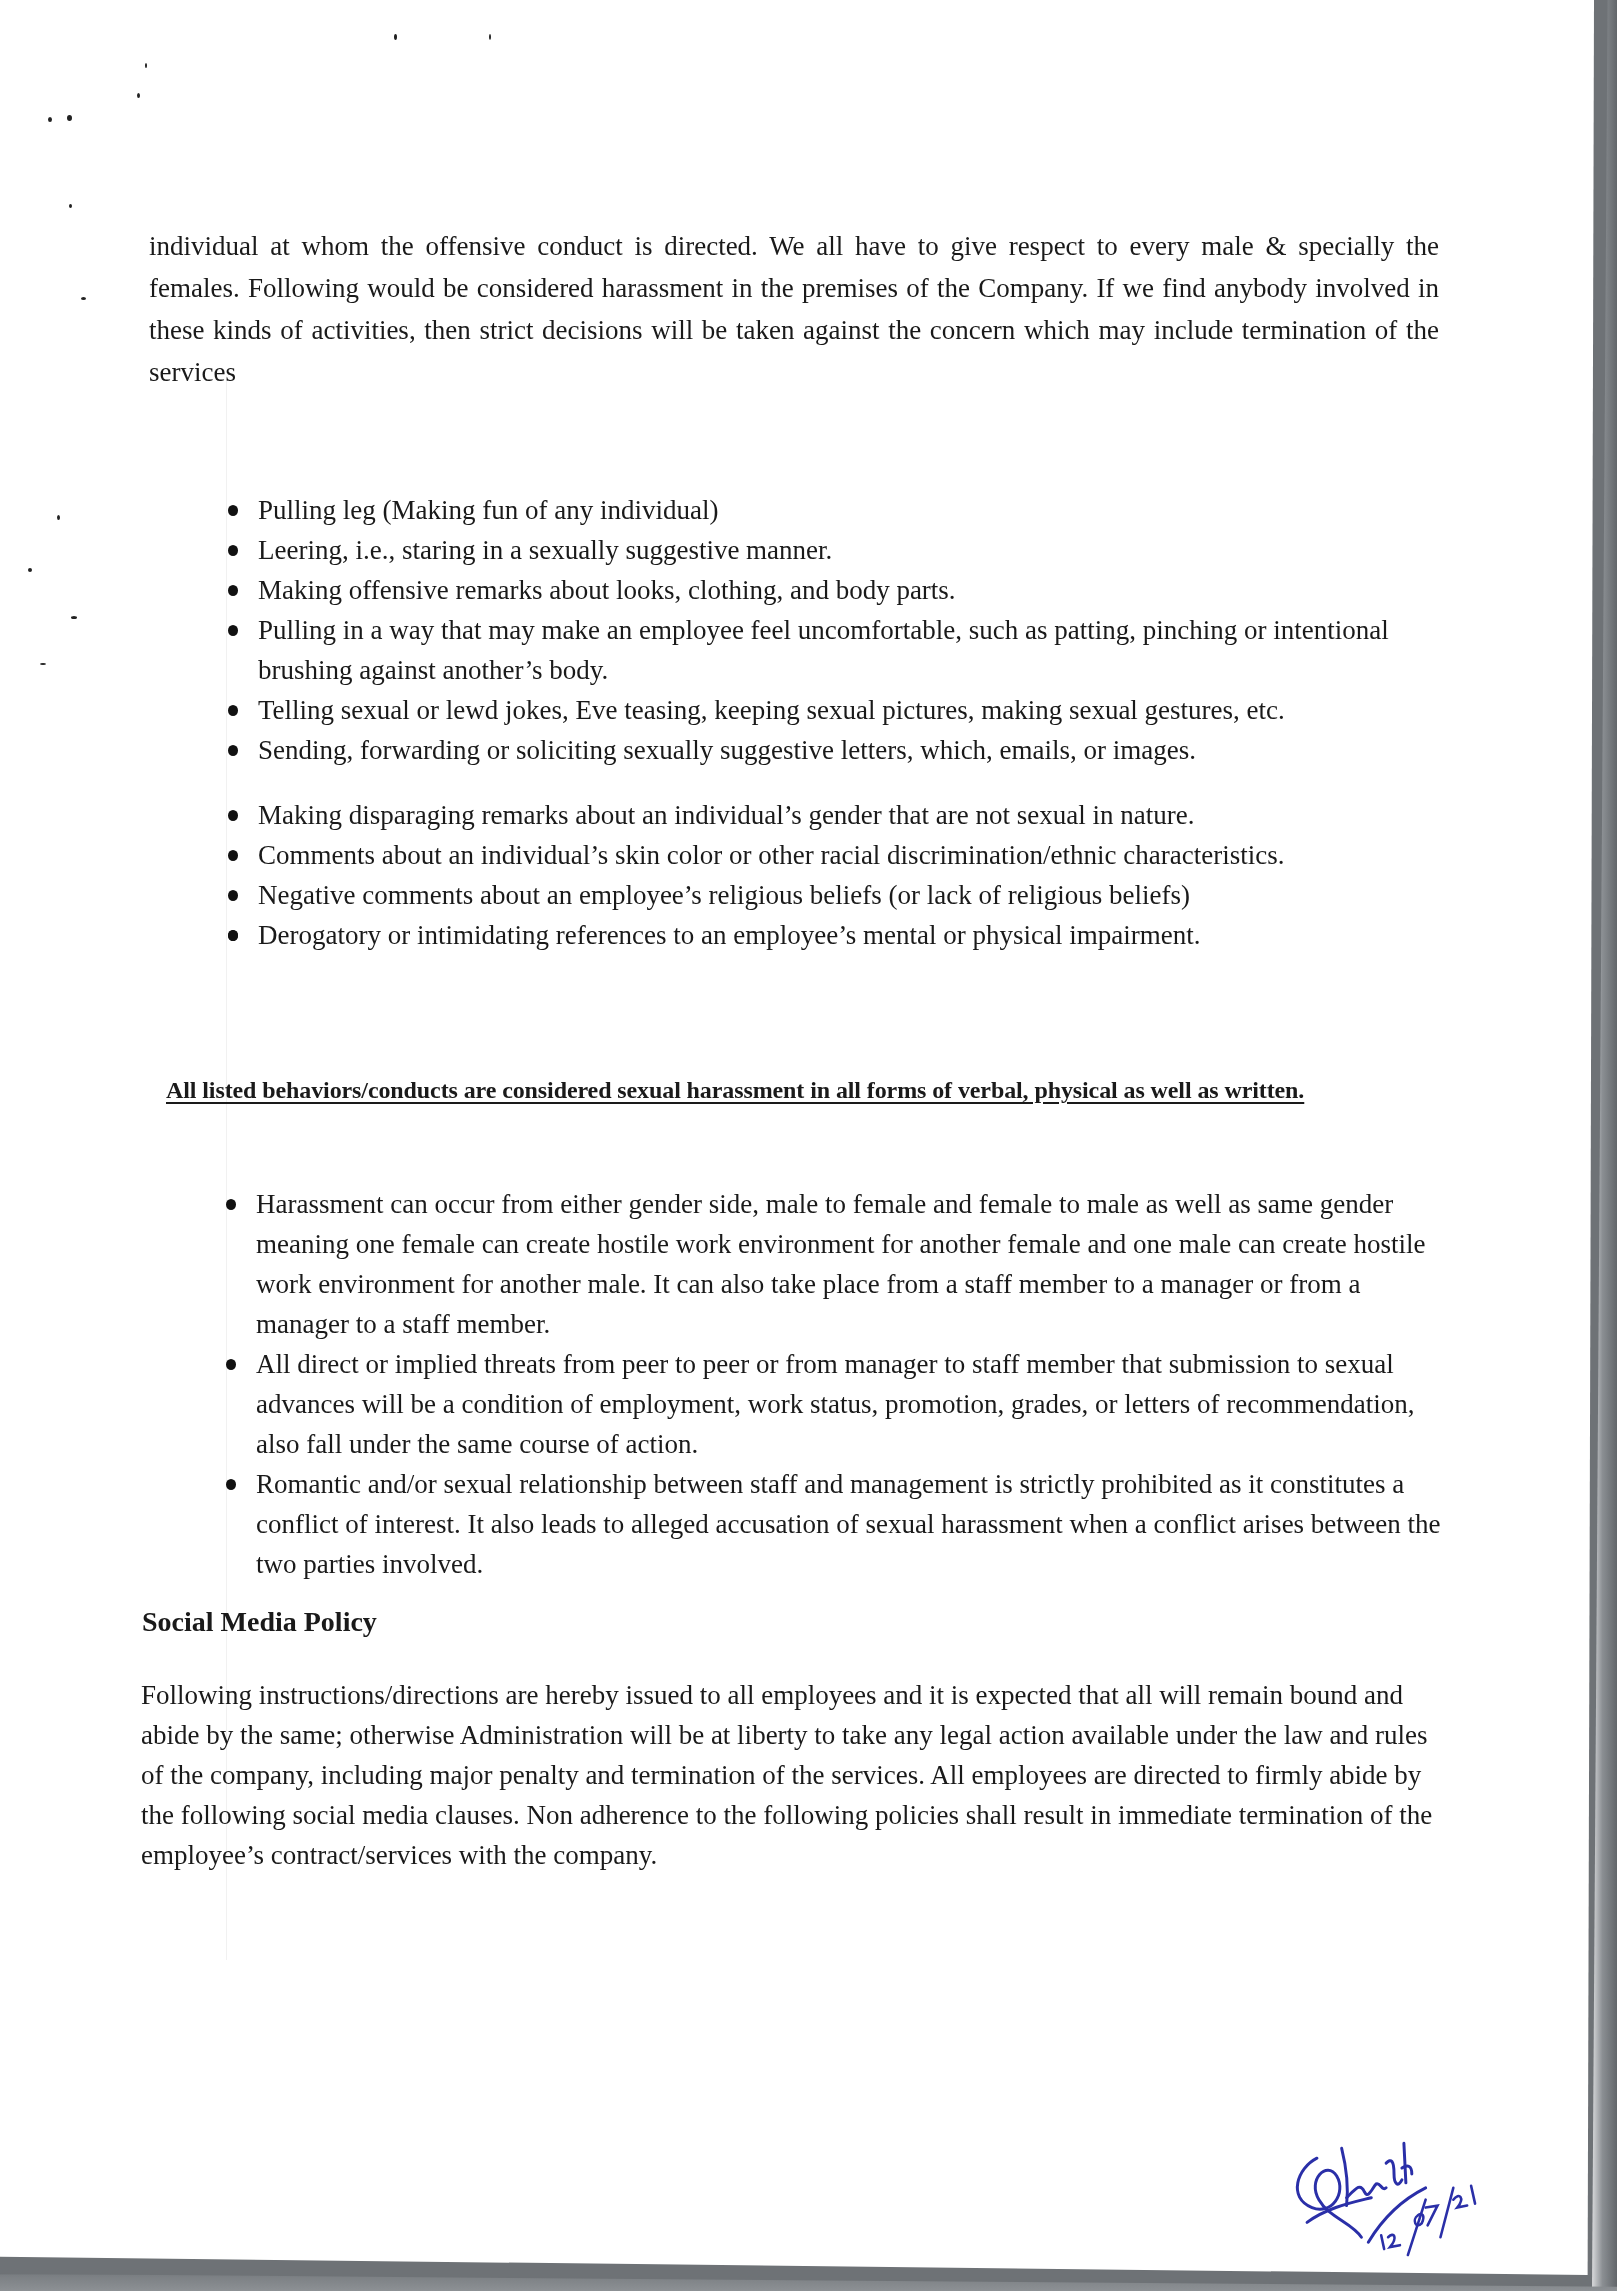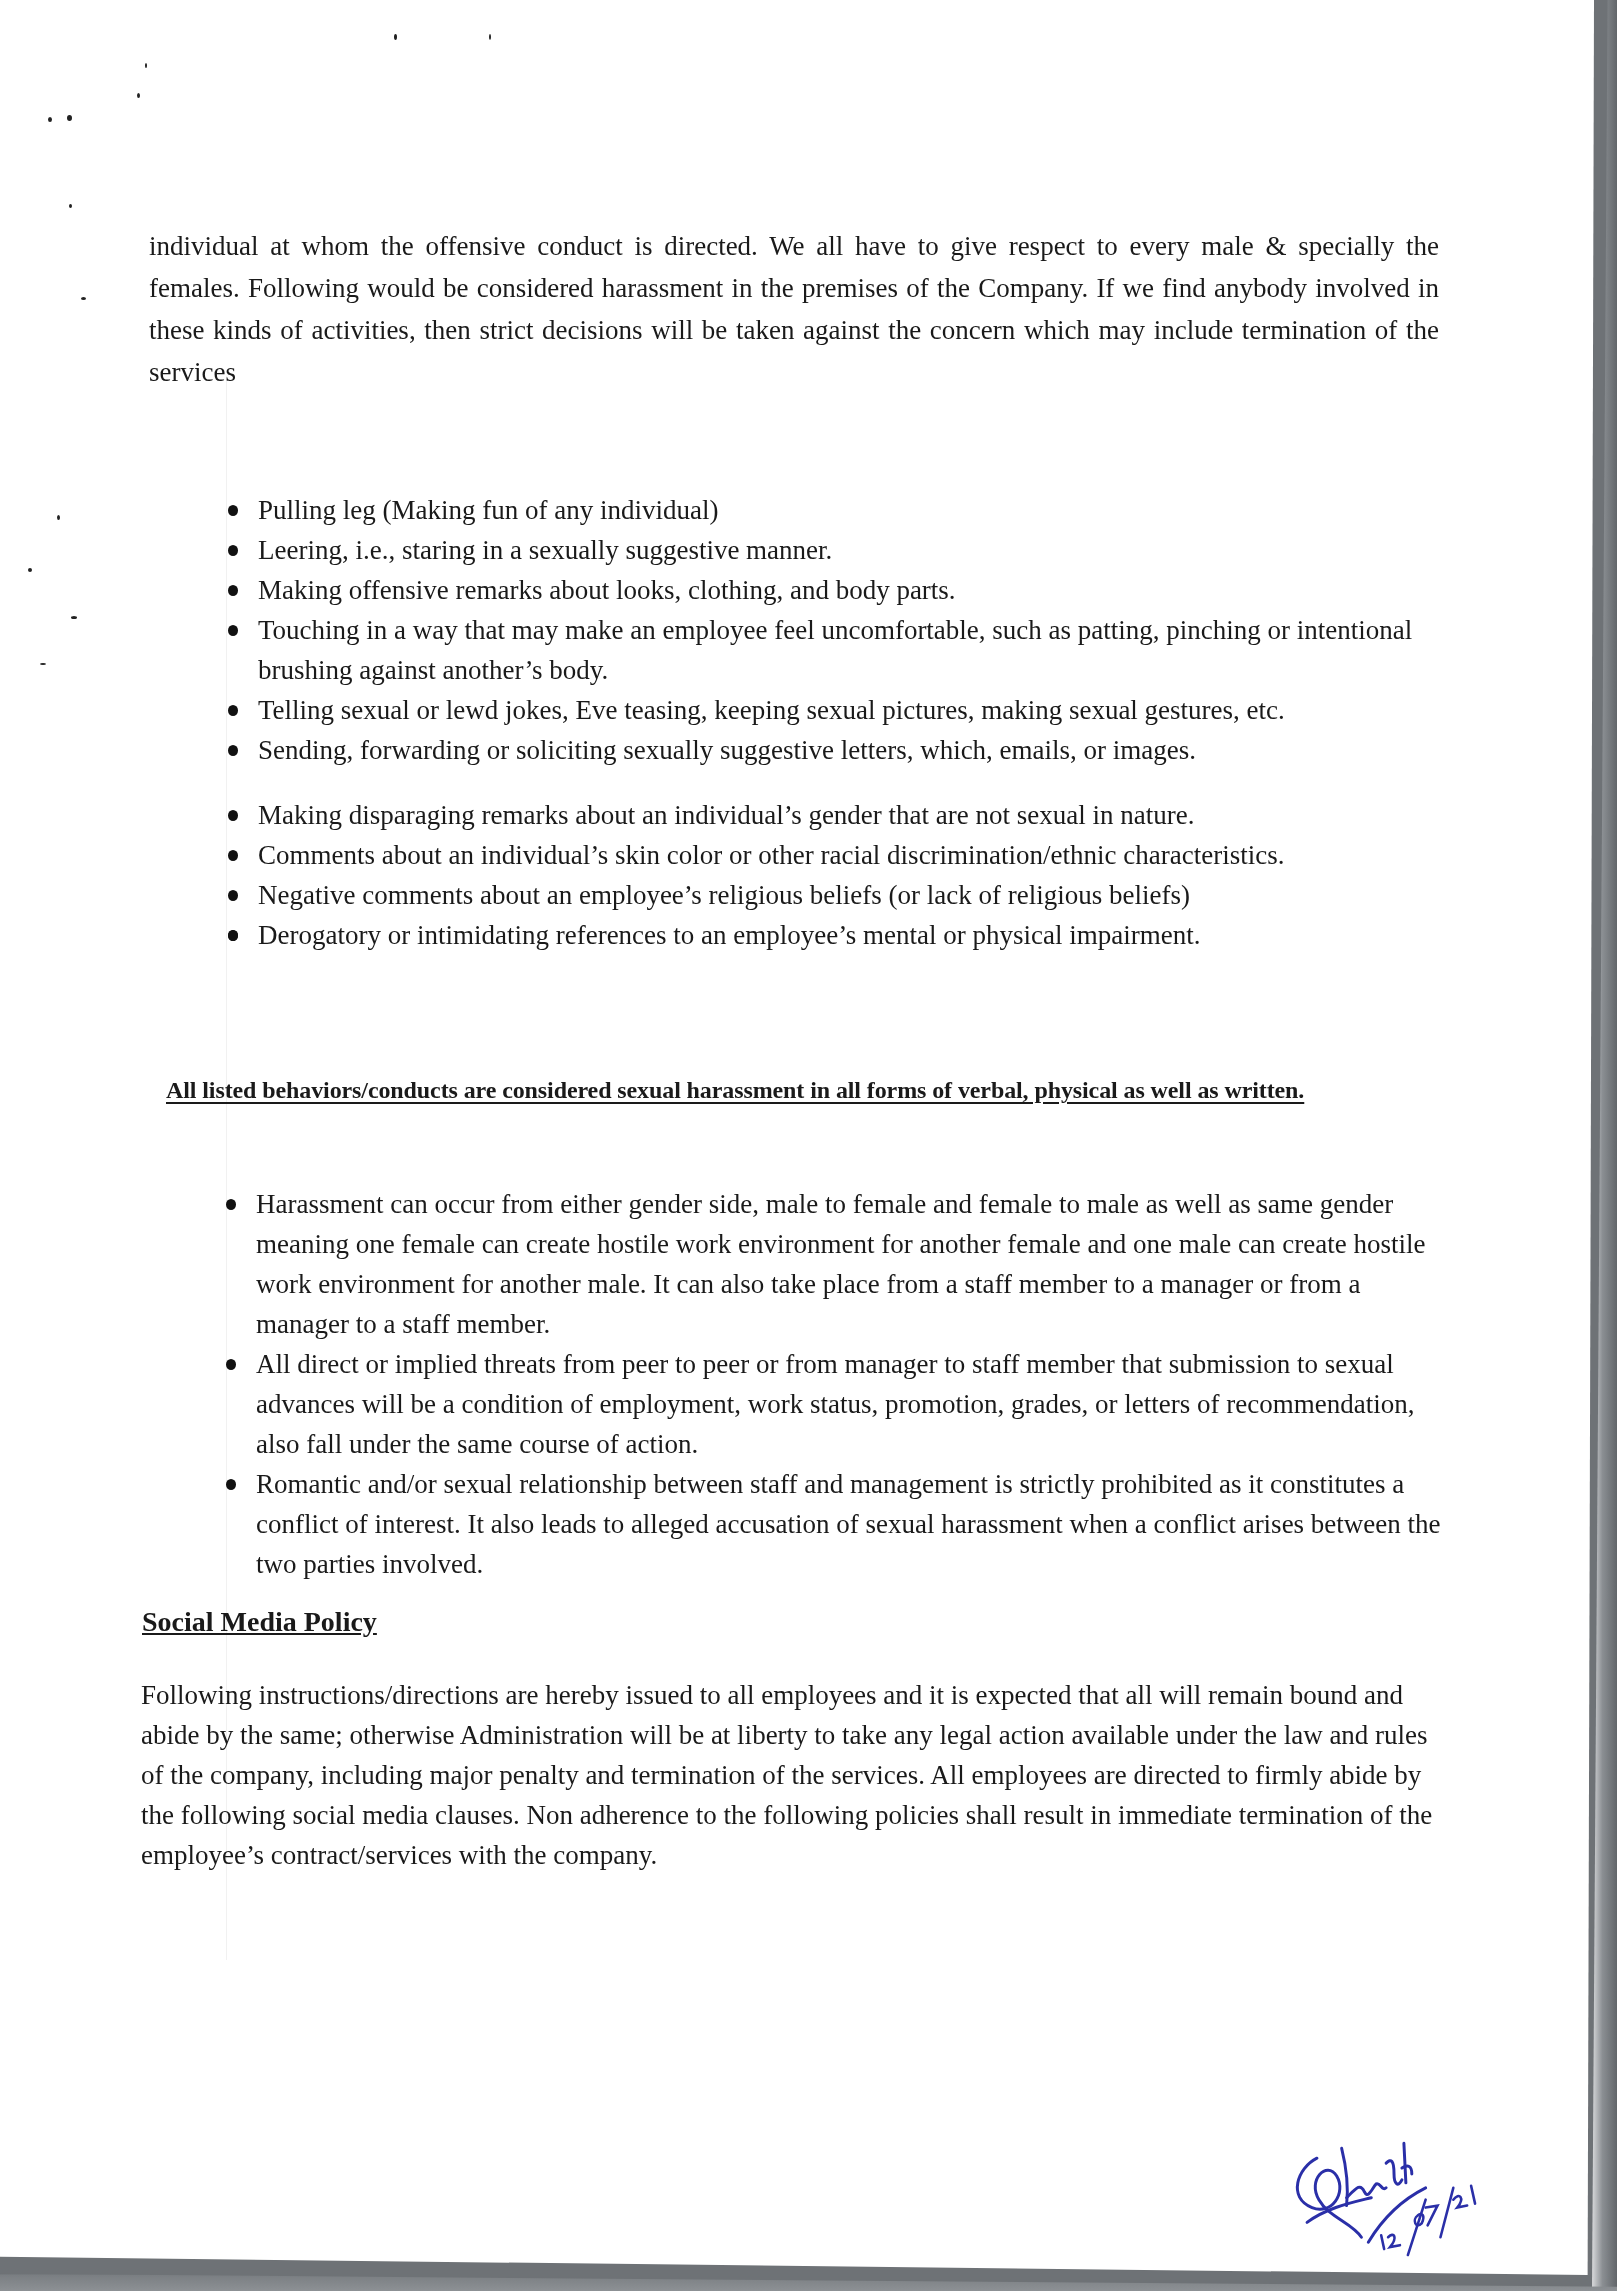--- a/index.html
+++ b/index.html
@@ -104,21 +104,20 @@
       letter-spacing: -0.1px;
       margin-left: 20px;
     }
     .section-heading {
       position: absolute;
       left: 142px;
       top: 1606px;
       font-size: 28px;
       font-weight: bold;
       margin: 0;
-      text-decoration: underline;
     }
     .signature {
       position: absolute;
       left: 1277px;
       top: 2089px;
       width: 238px;
       height: 168px;
     }
   </style>
 </head>
@@ -141,21 +140,21 @@
 <div class="speck" style="left:28px;top:568px;width:4px;height:4px;"></div>
 <div class="speck" style="left:71px;top:616px;width:6px;height:3px;"></div>
 <div class="speck" style="left:40px;top:663px;width:6px;height:2px;"></div>
 
 <p class="para justify" style="left:149px; top:225px; width:1290px; line-height:42px;">individual at whom the offensive conduct is directed. We all have to give respect to every male &amp; specially the females. Following would be considered harassment in the premises of the Company. If we find anybody involved in these kinds of activities, then strict decisions will be taken against the concern which may include termination of the services</p>
 
 <ul class="bullets list-a" style="left:198px; top:478px; width:1247px;">
   <li><span class="dot"></span><span>Pulling leg (Making fun of any individual)</span></li>
   <li><span class="dot"></span><span>Leering, i.e., staring in a sexually suggestive manner.</span></li>
   <li><span class="dot"></span><span>Making offensive remarks about looks, clothing, and body parts.</span></li>
-  <li><span class="dot"></span><span>Touching in a way that may make an employee feel uncomfortable, such as patting, pinching or intentional brushing against another’s body.</span></li>
+  <li><span class="dot"></span><span>Pulling in a way that may make an employee feel uncomfortable, such as patting, pinching or intentional brushing against another’s body.</span></li>
   <li><span class="dot"></span><span>Telling sexual or lewd jokes, Eve teasing, keeping sexual pictures, making sexual gestures, etc.</span></li>
   <li><span class="dot"></span><span>Sending, forwarding or soliciting sexually suggestive letters, which, emails, or images.</span></li>
 </ul>
 
 <ul class="bullets list-a" style="left:198px; top:783px; width:1247px;">
   <li><span class="dot"></span><span>Making disparaging remarks about an individual’s gender that are not sexual in nature.</span></li>
   <li><span class="dot"></span><span>Comments about an individual’s skin color or other racial discrimination/ethnic characteristics.</span></li>
   <li><span class="dot"></span><span>Negative comments about an employee’s religious beliefs (or lack of religious beliefs)</span></li>
   <li><span class="dot"></span></li>
   <li><span class="dot"></span><span>Derogatory or intimidating references to an employee’s mental or physical impairment.</span></li>

